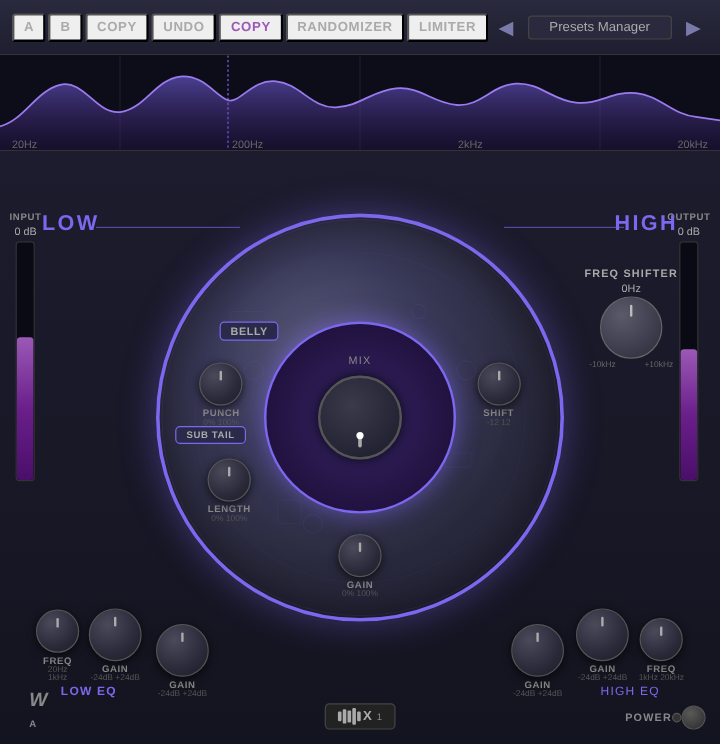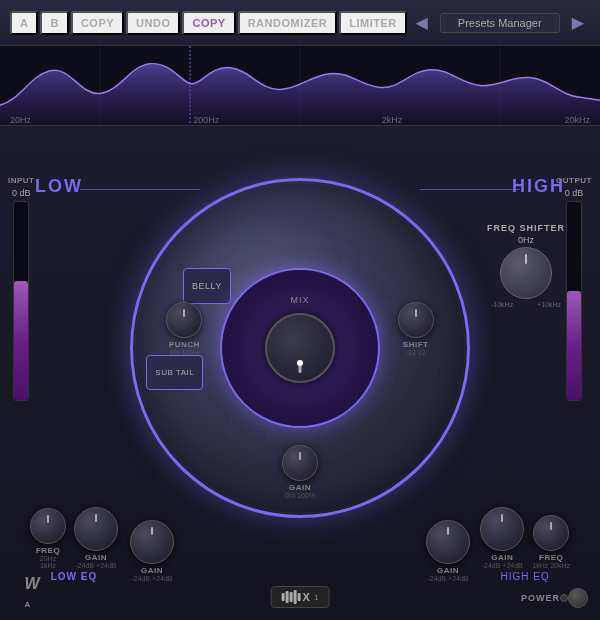--- a/index.html
+++ b/index.html
@@ -326,25 +326,25 @@
       color: #555;
       text-align: center;
     }
 
     
     .tag {
       position: absolute;
       background: #2a2a4a;
       border: 1px solid #7b68ee;
       border-radius: 4px;
-      padding: 12px 8px;
+      padding: 2px 8px;
       font-size: 9px;
       color: #aaa;
       letter-spacing: 0.5px;
-      font-weight: normal;
+      font-weight: bold;
     }
     .belly-tag { top: 26%; left: 15%; }
     .sub-tail-tag { top: 52%; left: 4%; }
 
     .wa-logo {
       position: absolute;
       bottom: 12px;
       left: 12px;
       width: 40px;
       height: 30px;
@@ -547,20 +547,27 @@
       <div class="tag sub-tail-tag" style="font-size:8px;">SUB TAIL</div>
 
       <div class="knob-container" style="top:36%;left:10%;">
         <div class="knob knob-sm"></div>
         <span class="knob-label">PUNCH</span>
         <span class="knob-range">
           <span>0%</span><span> </span><span>100%</span>
         </span>
       </div>
 
+      <div class="knob-container" style="top:60%;left:12%;">
+        <div class="knob knob-sm"></div>
+        <span class="knob-label">LENGTH</span>
+        <span class="knob-range">
+          <span>0%</span><span> </span><span>100%</span>
+        </span>
+      </div>
 
       <div class="knob-container" style="position:absolute;bottom:5%;left:50%;transform:translateX(-50%);">
         <div class="knob knob-sm"></div>
         <span class="knob-label">GAIN</span>
         <span class="knob-range">
           <span>0%</span><span> </span><span>100%</span>
         </span>
       </div>
 
 

